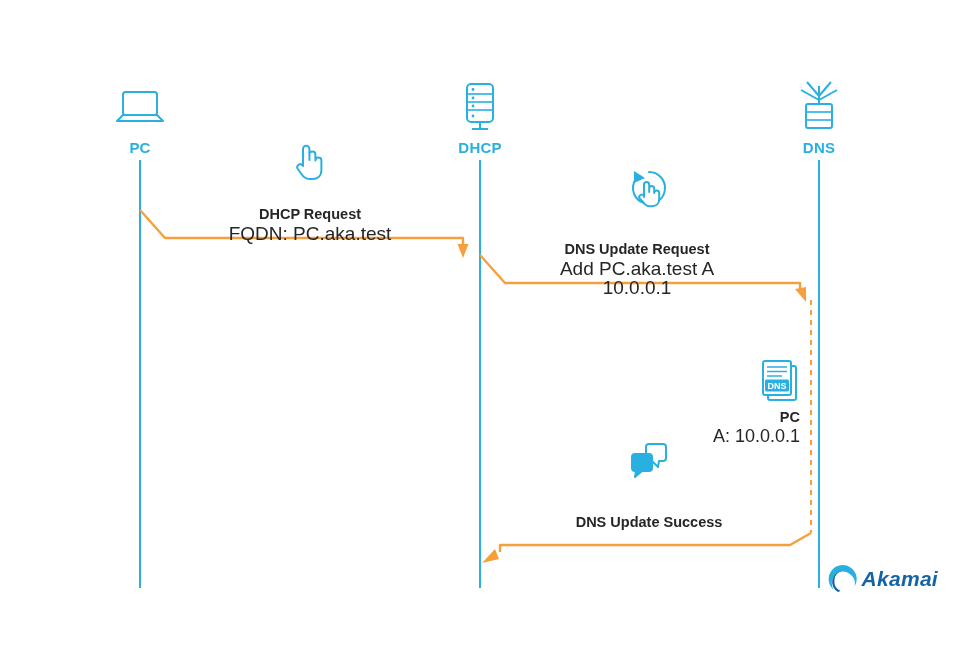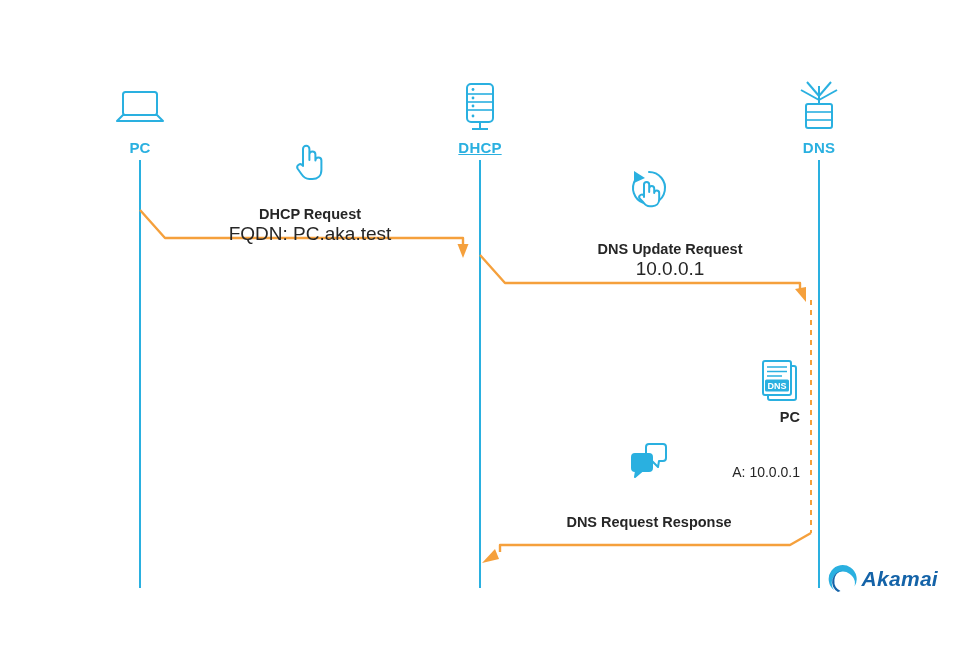--- a/index.html
+++ b/index.html
@@ -61,24 +61,23 @@
     white-space: nowrap;
     color: #262626;
     line-height: 19px;
   }
   .record .rtitle {
     font-size: 14.5px;
     font-weight: 700;
     display: block;
   }
   .record .rsub {
-    font-size: 14px;
+    font-size: 18px;
     font-weight: 400;
     display: block;
-    margin-top: 36px;
   }
   .icon-wrap {
     position: absolute;
     transform: translateX(-50%);
   }
   .akamai {
     position: absolute;
     right: 22px;
     bottom: 16px;
     display: flex;
@@ -133,21 +132,21 @@
       <line x1="12" y1="22" x2="38" y2="22" stroke="#2ab0e0" stroke-width="1.6"></line>
       <line x1="12" y1="30" x2="38" y2="30" stroke="#2ab0e0" stroke-width="1.6"></line>
       <circle cx="18" cy="9.5" r="1.4" fill="#2ab0e0"></circle>
       <circle cx="18" cy="18" r="1.4" fill="#2ab0e0"></circle>
       <circle cx="18" cy="26" r="1.4" fill="#2ab0e0"></circle>
       <circle cx="18" cy="36" r="1.4" fill="#2ab0e0"></circle>
       <line x1="25" y1="42" x2="25" y2="49" stroke="#2ab0e0" stroke-width="2"></line>
       <line x1="17" y1="49" x2="33" y2="49" stroke="#2ab0e0" stroke-width="2"></line>
     </svg>
   </div>
-  <div class="lane-label" style="left:480px; top:139px;text-decoration:underline;">DHCP</div>
+  <div class="lane-label" style="left:480px; top:139px;">DHCP</div>
 
   <div class="icon-wrap" style="left:819px; top:78px;">
     <svg width="52" height="58" viewBox="0 0 52 58">
       <path d="M26 26 L26 8" stroke="#2ab0e0" stroke-width="2"></path>
       <path d="M26 18 L14 4" stroke="#2ab0e0" stroke-width="2"></path>
       <path d="M26 18 L38 4" stroke="#2ab0e0" stroke-width="2"></path>
       <path d="M26 22 L8 12" stroke="#2ab0e0" stroke-width="2"></path>
       <path d="M26 22 L44 12" stroke="#2ab0e0" stroke-width="2"></path>
       <rect x="13" y="26" width="26" height="24" rx="2" fill="none" stroke="#2ab0e0" stroke-width="2"></rect>
       <line x1="13" y1="34" x2="39" y2="34" stroke="#2ab0e0" stroke-width="1.6"></line>
@@ -166,22 +165,23 @@
     <span class="sub">FQDN: PC.aka.test</span>
   </div>
 
   <div class="icon-wrap" style="left:649px; top:167px;">
     <svg width="44" height="46" viewBox="0 0 44 46">
       <path d="M22 5 a16 16 0 1 1 -13.6 7.6" fill="none" stroke="#2ab0e0" stroke-width="2" stroke-linecap="round"></path>
       <polygon points="7,4 7,16 18,11" fill="#2ab0e0"></polygon>
       <path d="M17 30 L17 17.5 a2.6 2.6 0 0 1 5.2 0 L22.2 25 L22.2 21.5 a2.5 2.5 0 0 1 5 0 L27.2 26 a2.5 2.5 0 0 1 5 0 L32.2 32 c0 4.6-3 7.2-7 7.2 h-2.5 c-3.2 0-4.8-1.6-6.4-4 L12.6 31.5 a2.5 2.5 0 0 1 4.4-2.6 Z" fill="#ffffff" stroke="#2ab0e0" stroke-width="2" stroke-linejoin="round"></path>
     </svg>
   </div>
-  <div class="msg" style="left:670px; top:220px;">
+  <div class="msg" style="left:637px; top:220px;">
     <span class="title">DNS Update Request</span>
+    <span class="sub">Add PC.aka.test A</span>
     <span class="sub">10.0.0.1</span>
   </div>
 
   <div class="icon-wrap" style="left:782px; top:358px;">
     <svg width="48" height="50" viewBox="0 0 48 50">
       <rect x="10" y="8" width="28" height="34" rx="2" fill="#ffffff" stroke="#2ab0e0" stroke-width="2"></rect>
       <rect x="5" y="3" width="28" height="34" rx="2" fill="#ffffff" stroke="#2ab0e0" stroke-width="2"></rect>
       <line x1="9" y1="9" x2="29" y2="9" stroke="#2ab0e0" stroke-width="1.5"></line>
       <line x1="9" y1="13.5" x2="29" y2="13.5" stroke="#2ab0e0" stroke-width="1.5"></line>
       <line x1="9" y1="18" x2="24" y2="18" stroke="#2ab0e0" stroke-width="1.5"></line>
@@ -194,21 +194,21 @@
     <span class="rsub">A: 10.0.0.1</span>
   </div>
 
   <div class="icon-wrap" style="left:649px; top:440px;">
     <svg width="48" height="44" viewBox="0 0 48 44">
       <path d="M24 4 h14 a3 3 0 0 1 3 3 v11 a3 3 0 0 1 -3 3 h-4 l-1 6 l-6 -6 h-3 a3 3 0 0 1 -3 -3 v-11 a3 3 0 0 1 3 -3 Z" fill="#ffffff" stroke="#2ab0e0" stroke-width="2" stroke-linejoin="round"></path>
       <path d="M10 14 h14 a3 3 0 0 1 3 3 v11 a3 3 0 0 1 -3 3 h-7 l-7 6 l1 -6 h-1 a3 3 0 0 1 -3 -3 v-11 a3 3 0 0 1 3 -3 Z" fill="#2ab0e0" stroke="#2ab0e0" stroke-width="2" stroke-linejoin="round"></path>
     </svg>
   </div>
   <div class="msg" style="left:649px; top:493px;">
-    <span class="title">DNS Request Response</span>
+    <span class="title">DNS Update Success</span>
   </div>
 
   <div class="akamai">
     <svg width="34" height="34" viewBox="0 0 34 34">
       <path d="M7 28 a14 14 0 1 1 20.5 -3.5 a12 12 0 0 0 -18 -13 a12 12 0 0 0 -2.5 16.5 Z" fill="#2ab0e0"></path>
       <path d="M11 30 a11.5 11.5 0 0 1 4.5 -21.5 a11 11 0 0 0 -2 20.5 Z" fill="#1463a8"></path>
     </svg>
     <span class="wordmark">Akamai</span>
   </div>
 

